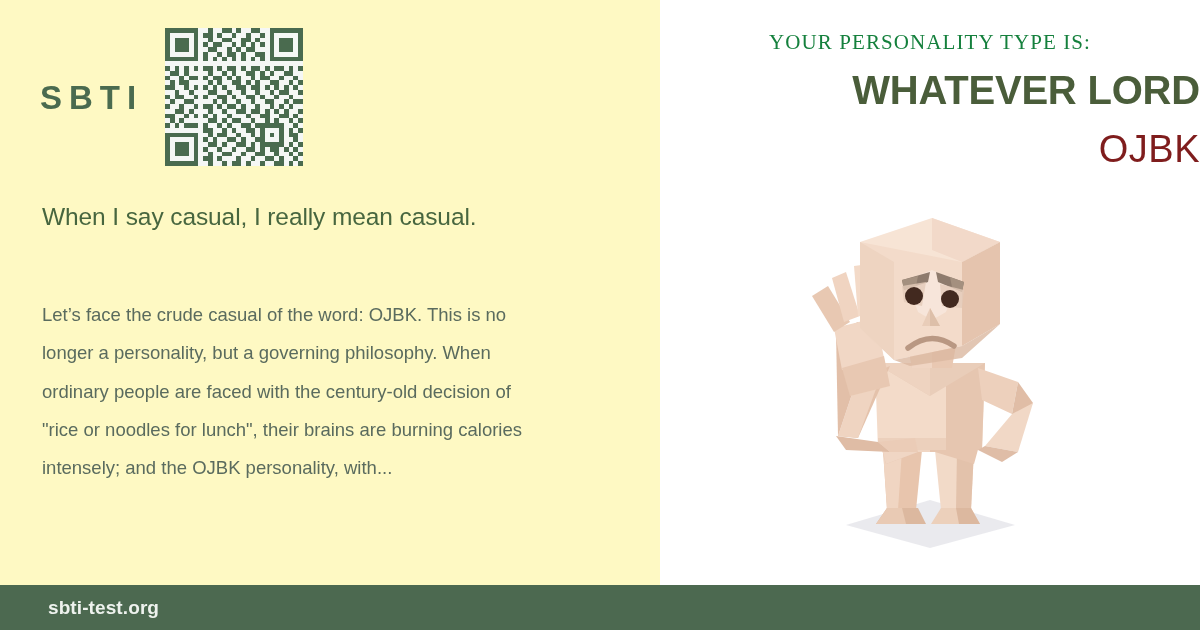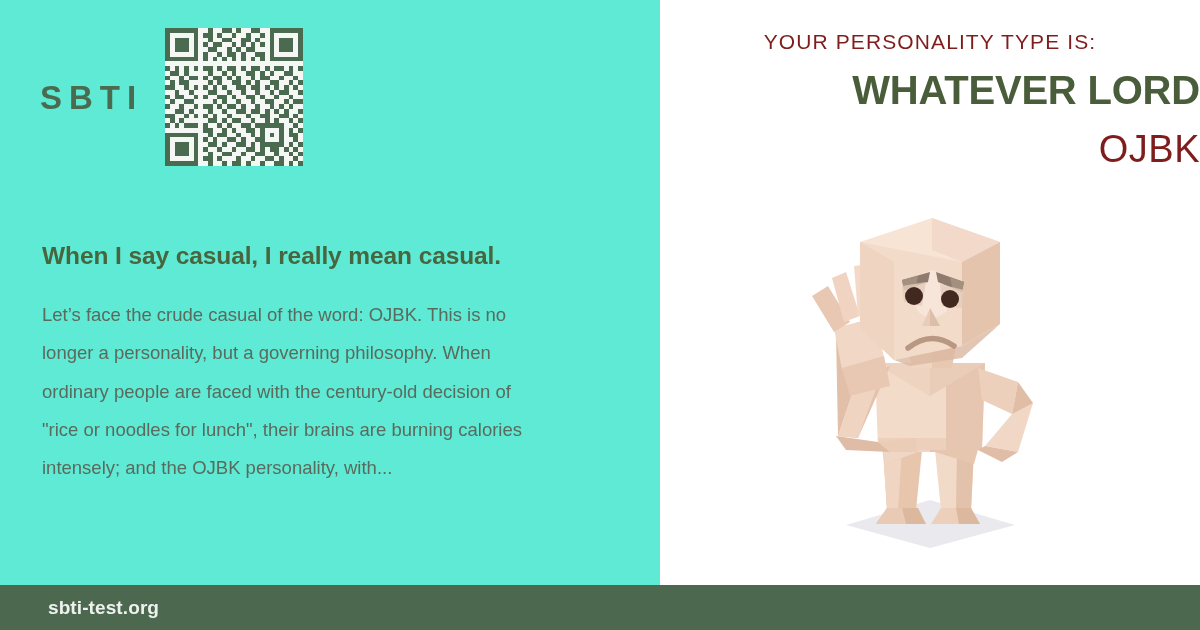--- a/index.html
+++ b/index.html
@@ -14,21 +14,21 @@
     position: relative;
     width: 1200px; height: 630px;
     background: #ffffff;
   }
 
   
   .left-panel {
     position: absolute;
     left: 0; top: 0;
     width: 660px; height: 585px;
-    background: #5eead4;
+    background: #fef9c3;
     padding: 0;
   }
 
   .brand-row {
     position: absolute;
     left: 40px; top: 28px;
     display: flex;
     align-items: center;
     gap: 0;
   }
@@ -53,25 +53,24 @@
     color: #4a6b4f;
     line-height: 1.42;
     max-width: 230px;
   }
 
   .headline {
     position: absolute;
     left: 42px; top: 198px;
     width: 470px;
     font-size: 24.5px;
-    font-weight: 700;
+    font-weight: 400;
     color: #47663f;
     line-height: 1.52;
     letter-spacing: -0.1px;
-    margin-top: 39px;
   }
 
   .body-text {
     position: absolute;
     left: 42px; top: 296px;
     width: 500px;
     font-size: 18.5px;
     font-weight: 400;
     color: #5a6b5e;
     line-height: 2.07;
@@ -85,21 +84,22 @@
     background: #ffffff;
   }
   .type-label {
     position: absolute;
     left: 0; top: 30px;
     width: 540px;
     text-align: center;
     font-size: 21px;
     font-weight: 400;
     letter-spacing: 1.1px;
-    color: #7f1d1d;
+    color: #15803d;
+    font-family: Liberation Serif, serif;
   }
   .type-name {
     position: absolute;
     left: 0; top: 68px;
     width: 540px;
     text-align: right;
     font-size: 40px;
     font-weight: 700;
     letter-spacing: -0.2px;
     color: #4a5d3a;

